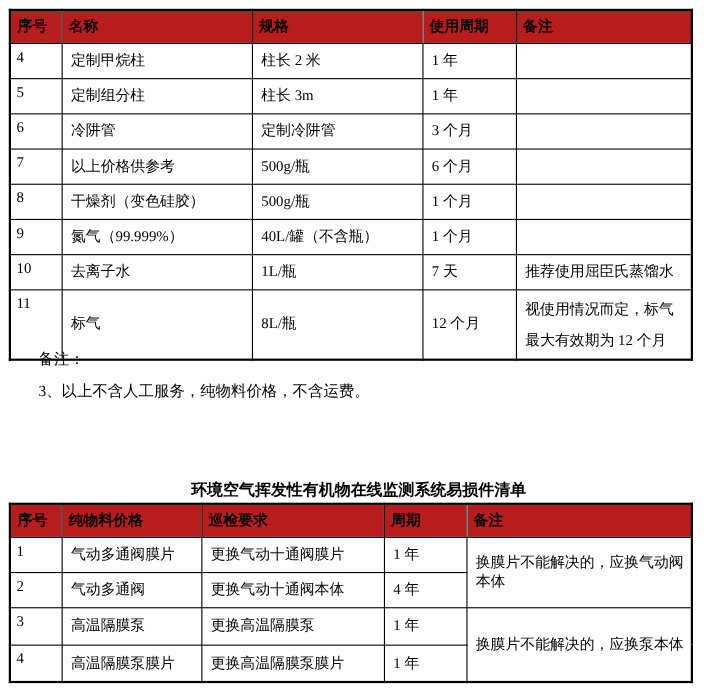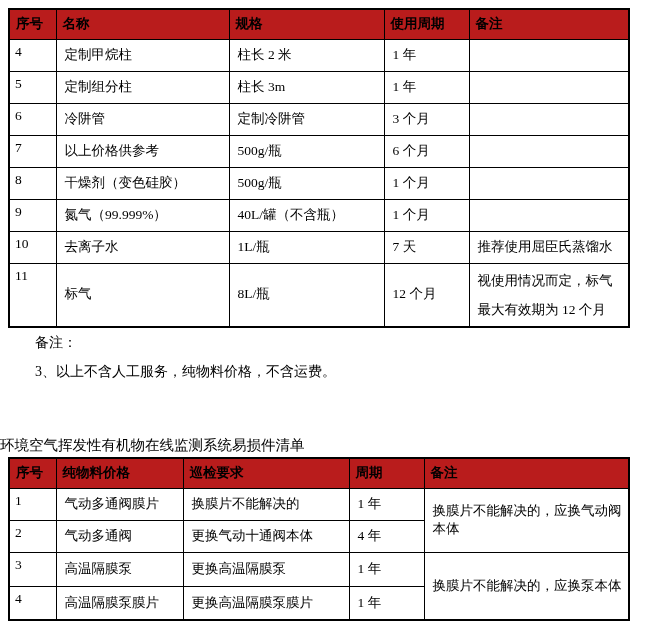--- a/index.html
+++ b/index.html
@@ -37,34 +37,35 @@
     padding:3px 2px 0 5px;
   }
   .t1 { left:8px; top:8px; width:620px; }
   .t1 thead tr { height:30px; }
   .t1 tbody tr { height:32px; }
   .t1 tbody tr.tall { height:63px; }
   .t1 td.remark-tall { line-height:29px;border-radius:19px; }
 
   .notes {
     position:absolute;
-    left:8px; top:328px; width:620px;
+    left:8px; top:312px; width:620px;
     font-size:14px;
   }
   .note-line {
     height:29px;
     display:flex;
     align-items:center;
     padding-left:27px;
   }
   .t2-title {
     position:absolute;
     left:0; top:436px; width:652px;
+    text-align:center;
     font-family:"Liberation Sans","DejaVu Sans",sans-serif;
-    font-weight:normal;
+    font-weight:bold;
     font-size:14.5px;
   }
   .t2 { left:8px; top:457px; width:620px; }
   .t2 thead tr { height:30px; }
   .t2 tbody tr { height:32px; }
   .t2 tbody tr.h34 { height:34px; }
 </style>
 </head>
 <body>
 
@@ -168,21 +169,21 @@
         <th>纯物料价格</th>
         <th>巡检要求</th>
         <th>周期</th>
         <th>备注</th>
       </tr>
     </thead>
     <tbody>
       <tr>
         <td class="no">1</td>
         <td>气动多通阀膜片</td>
-        <td>换膜片不能解决的</td>
+        <td>更换气动十通阀膜片</td>
         <td>1 年</td>
         <td rowspan="2">换膜片不能解决的，应换气动阀本体</td>
       </tr>
       <tr>
         <td class="no">2</td>
         <td>气动多通阀</td>
         <td>更换气动十通阀本体</td>
         <td>4 年</td>
       </tr>
       <tr class="h34">

